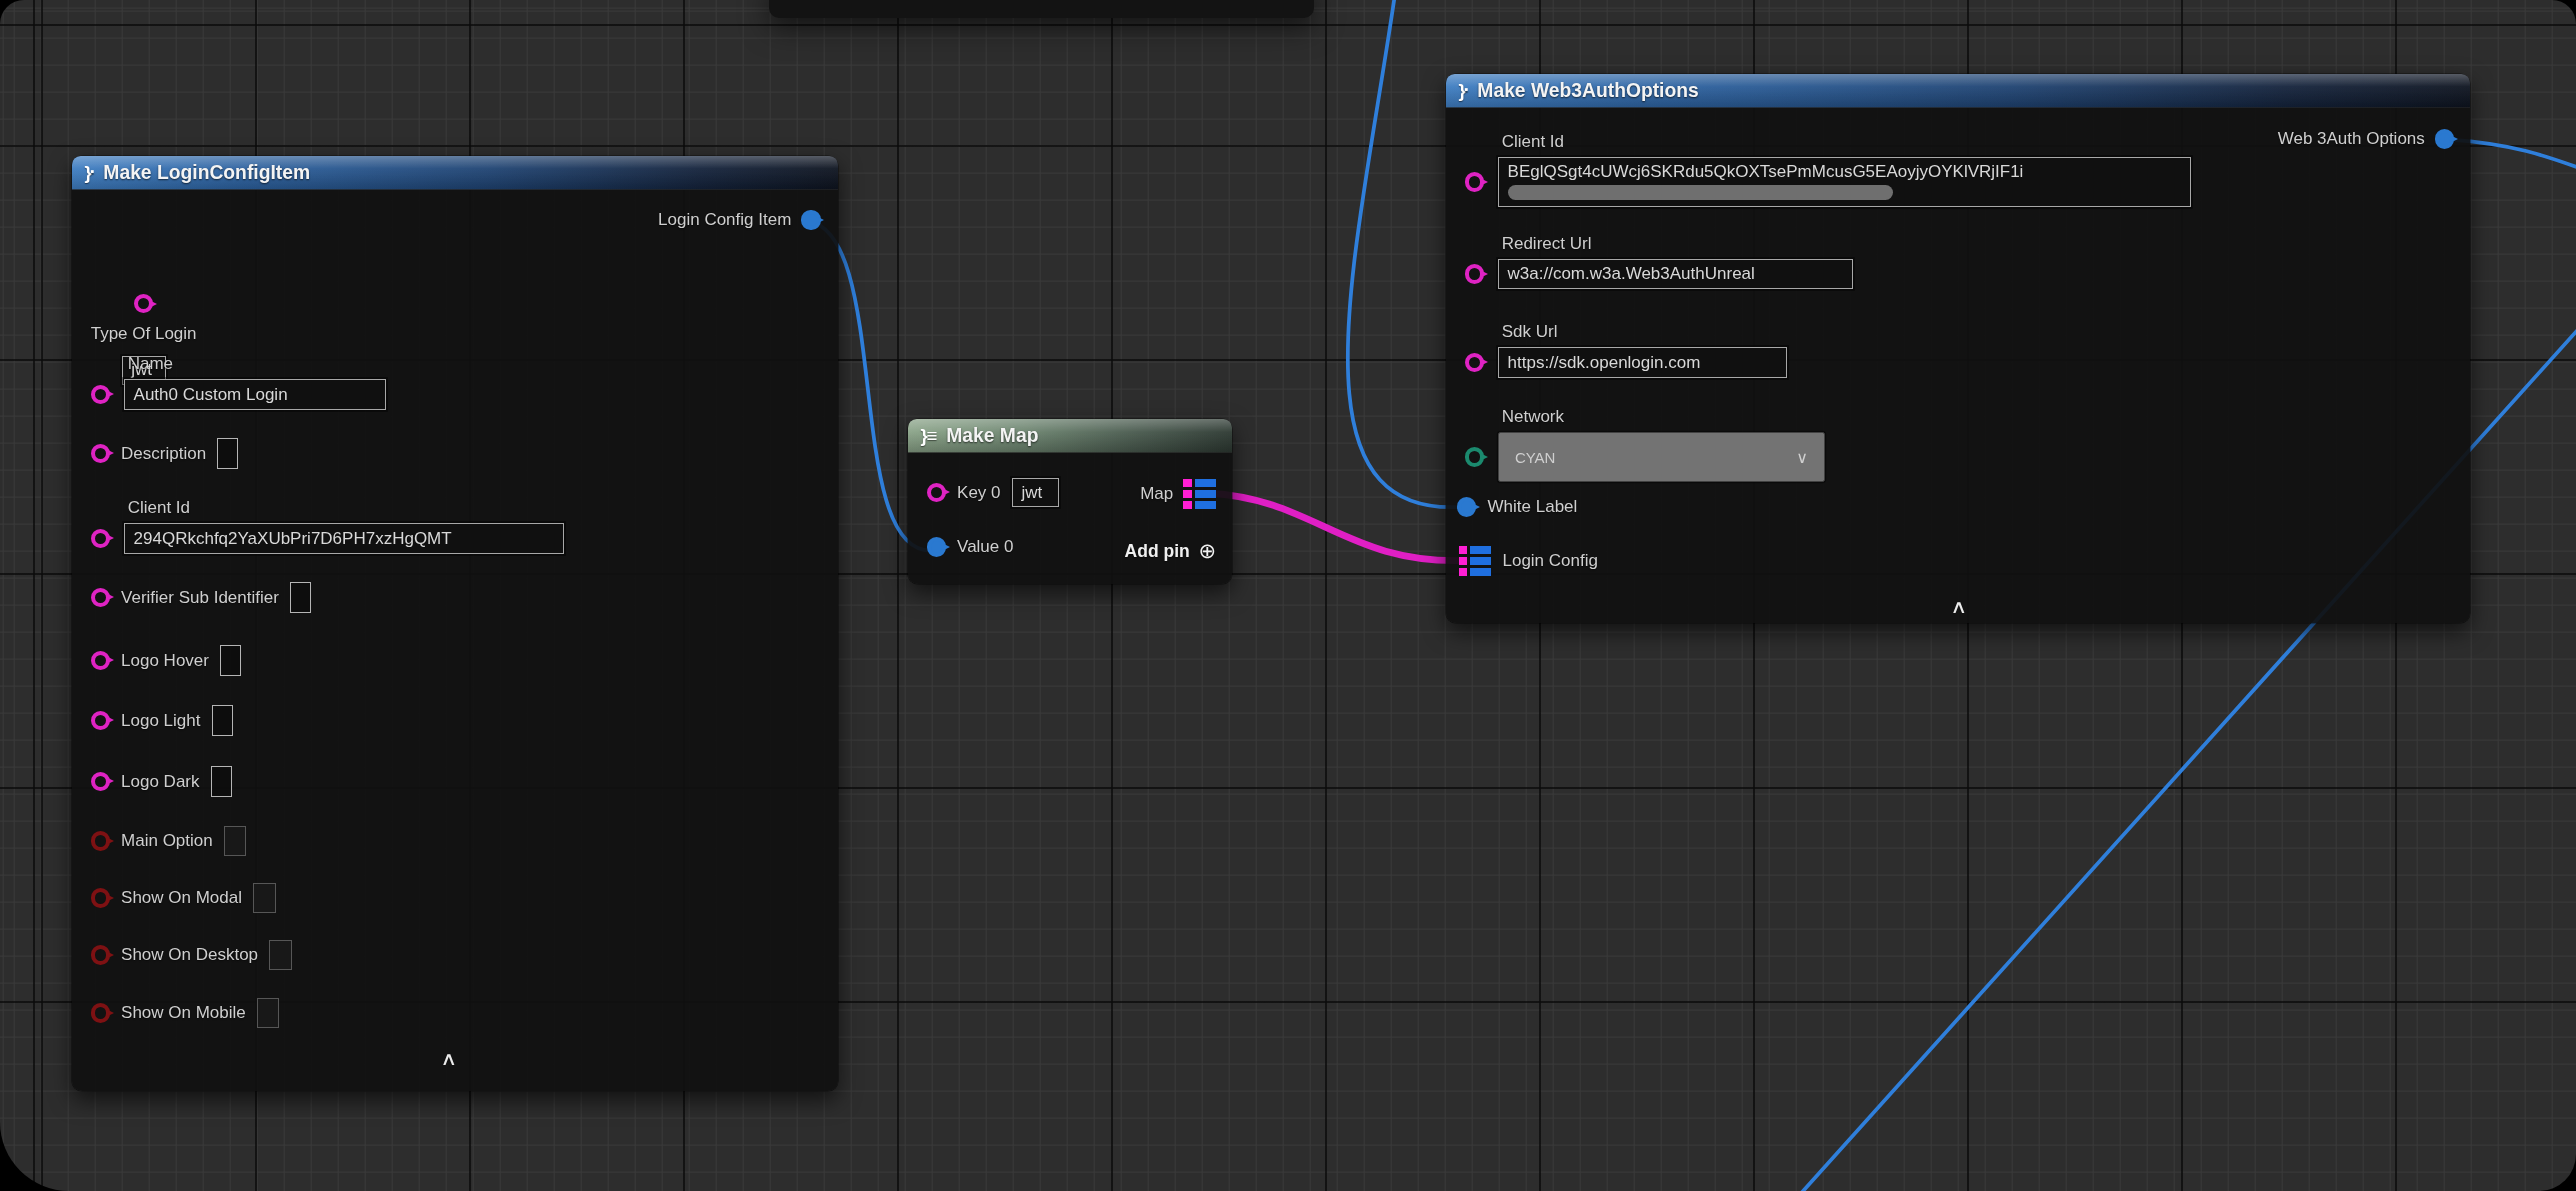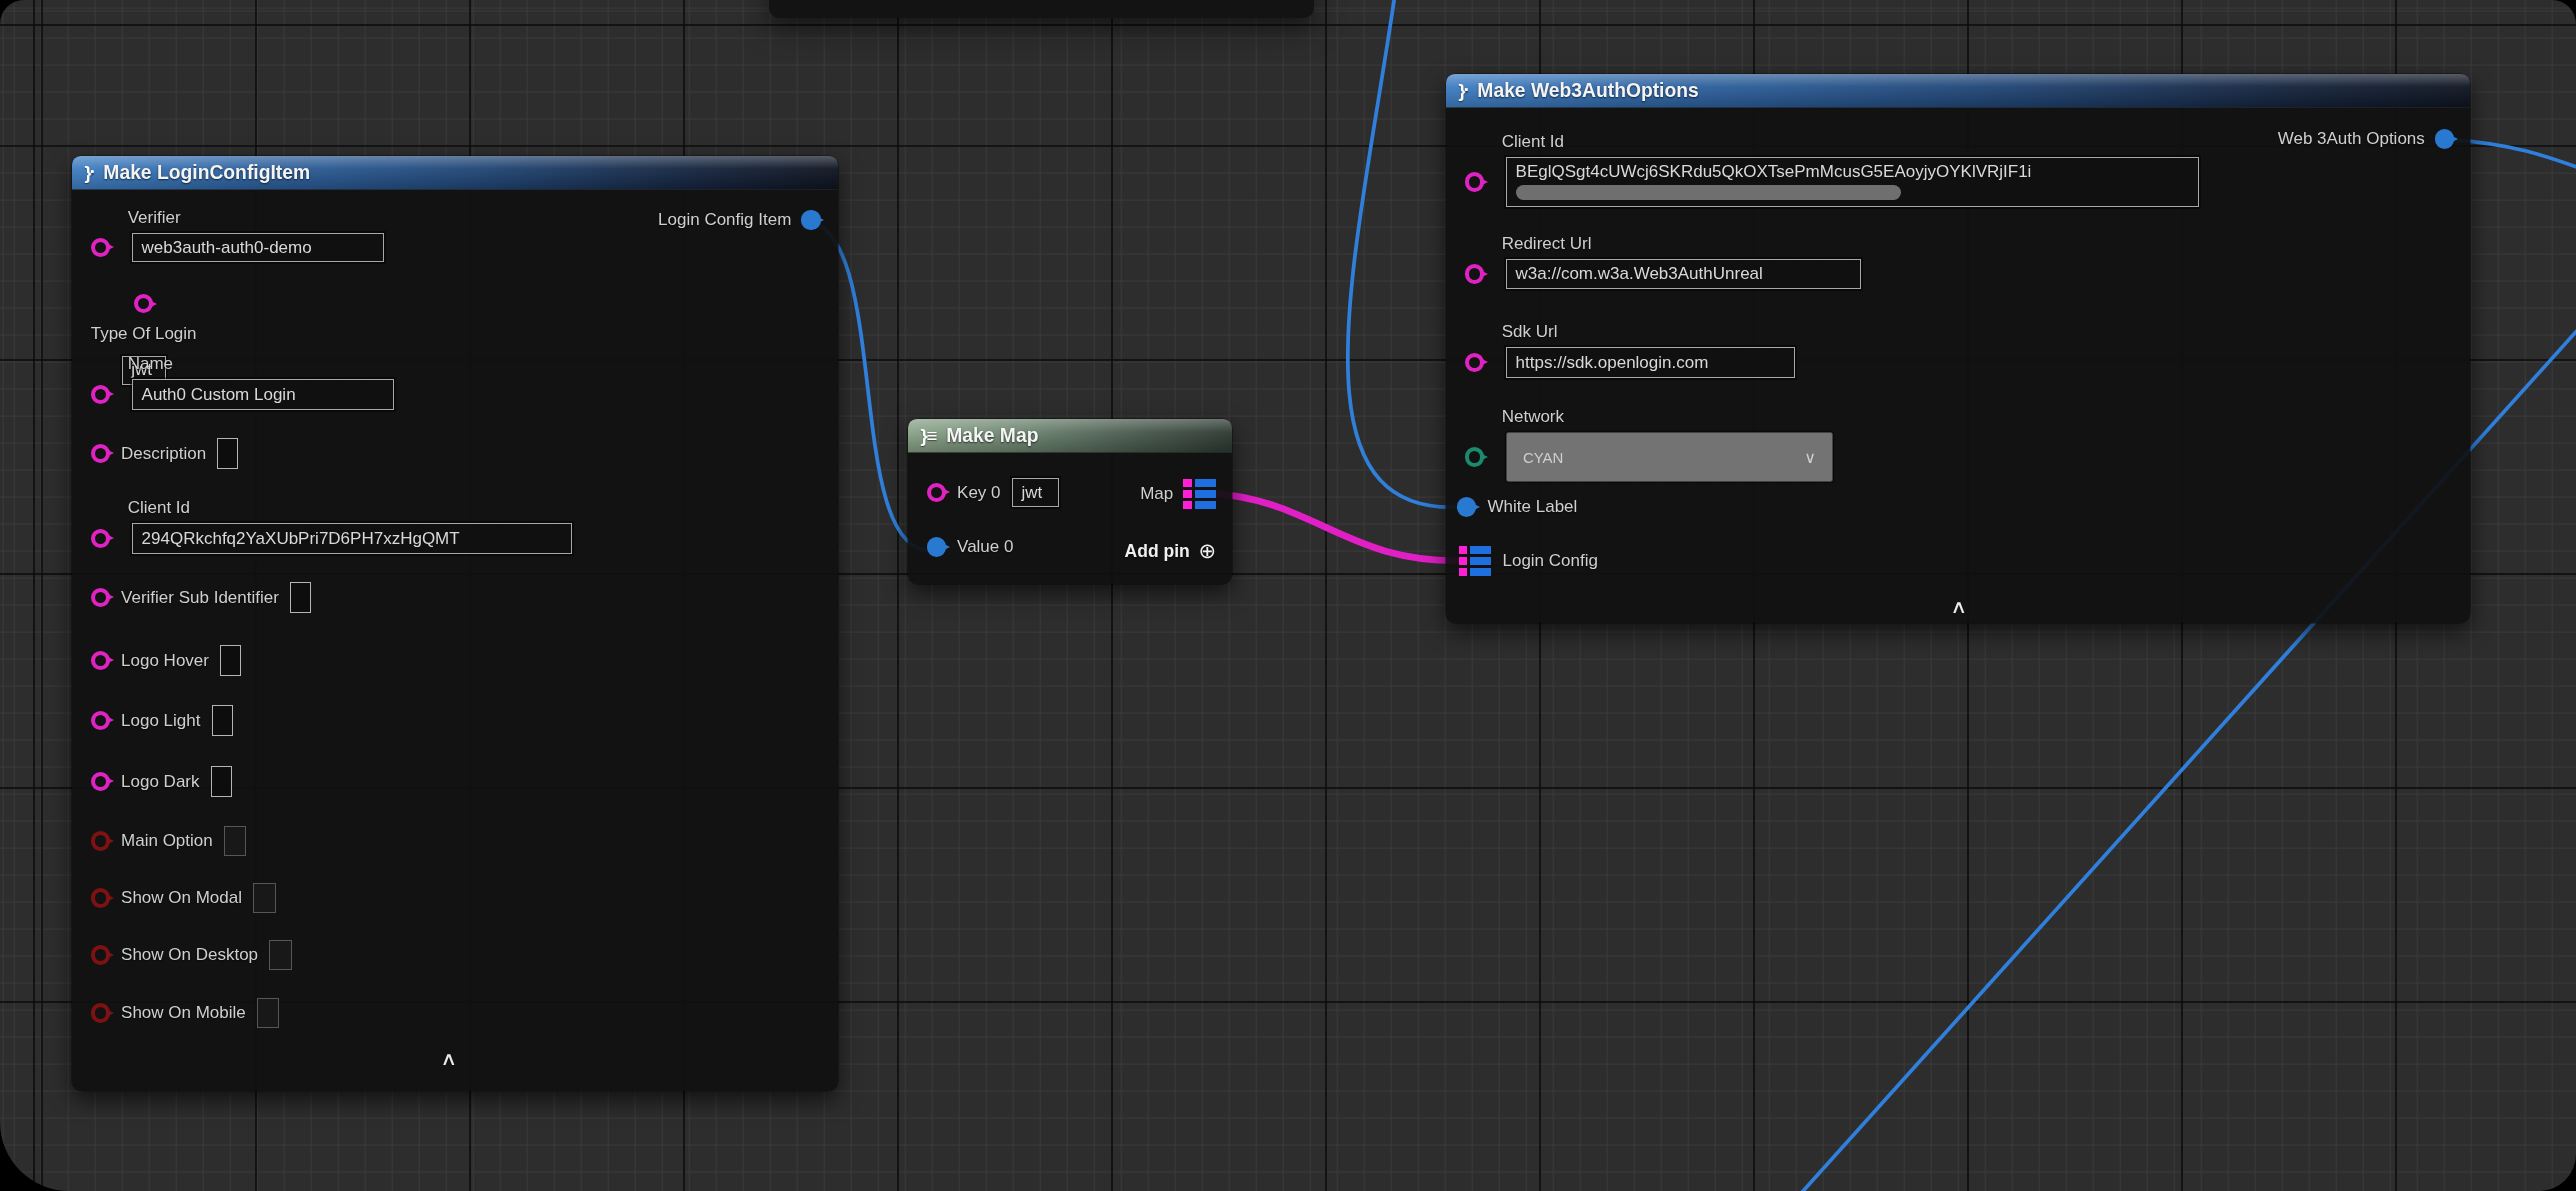--- a/index.html
+++ b/index.html
@@ -35,21 +35,21 @@
     border-left-color:inherit;}
   .pin.str{border-color:#df23c3;color:#df23c3;}
   .pin.bool{border-color:#7e1113;color:#7e1113;}
   .pin.enum{border-color:#1b8a6e;color:#1b8a6e;}
   .pin.obj{border-color:#2a79d0;color:#2a79d0;}
   .pin.filled{background:#2a79d0;}
   .row{position:absolute;display:flex;align-items:center;gap:11.2px;}
   .plabel{color:#cfcfcf;font-size:17px;white-space:nowrap;text-shadow:0 1.2px 1.2px rgba(0,0,0,.5);}
   .stack{position:absolute;}
   .stack .plabel{display:block;margin-left:37px;margin-bottom:5px;}
-  .frow{display:flex;align-items:center;gap:22px;}
+  .frow{display:flex;align-items:center;gap:14px;}
   .tfield{background:#101010;border:1.2px solid #a8a8a8;box-shadow:0 0 0 1.9px rgba(0,0,0,.45);
     color:#d9d9d9;font-size:17px;display:flex;align-items:center;padding:0 8.7px;box-sizing:border-box;
     white-space:nowrap;overflow:hidden;}
   .ebox{width:21px;height:31px;border:1.9px solid #b5b5b5;background:rgba(0,0,0,.25);box-sizing:border-box;}
   .cbox{width:22.4px;height:30px;border:1.9px solid #565656;background:#181818;box-sizing:border-box;}
   .chev{position:absolute;color:#ececec;font-size:18.7px;transform:scaleX(1.25);}
   .mapicon{display:grid;grid-template-columns:8.7px 21px;grid-auto-rows:8px;gap:3.1px;flex:0 0 auto;}
   .mapicon i{display:block;}
   .mapicon .k{background:#ff1fd4;}
   .mapicon .v{background:#1f6fe0;}
@@ -89,27 +89,20 @@
     <div class="nheader hblue">
       <span class="hicon"><span>}</span><span class="dot">▪</span></span>
       <span class="ntitle">Make LoginConfigItem</span>
     </div>
 
     <div class="outrow" style="top:54px;right:17.5px;">
       <span class="plabel">Login Config Item</span>
       <span class="pin obj filled"></span>
     </div>
 
-    <div class="stack" style="left:18.7px;top:52px;">
-      <span class="plabel">Verifier</span>
-      <div class="frow">
-        <span class="pin str"></span>
-        <div class="tfield" style="width:252px;height:29px;">web3auth-auth0-demo</div>
-      </div>
-    </div>
 
     <div class="row" style="left:18.7px;top:138px;flex-direction:column;">
       <span class="pin str"></span>
       <span class="plabel">Type Of Login</span>
       <div class="tfield" style="width:44px;height:29px;">jwt</div>
     </div>
 
     <div class="stack" style="left:18.7px;top:198px;">
       <span class="plabel">Name</span>
       <div class="frow">

